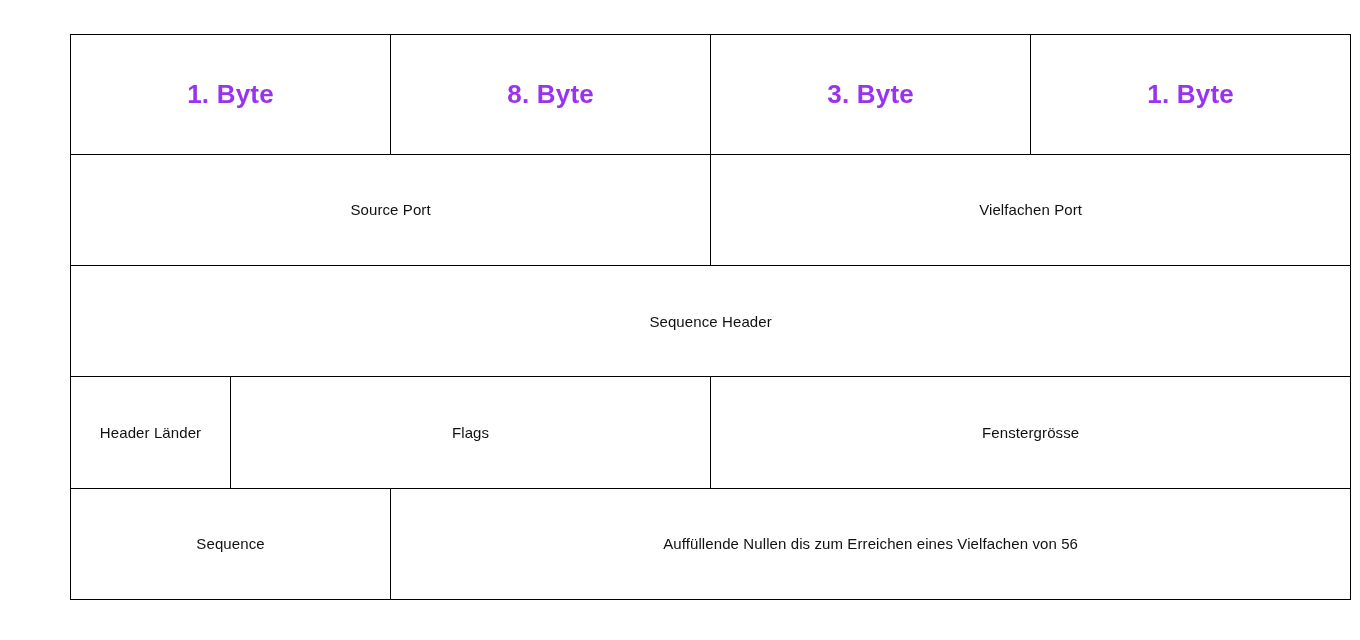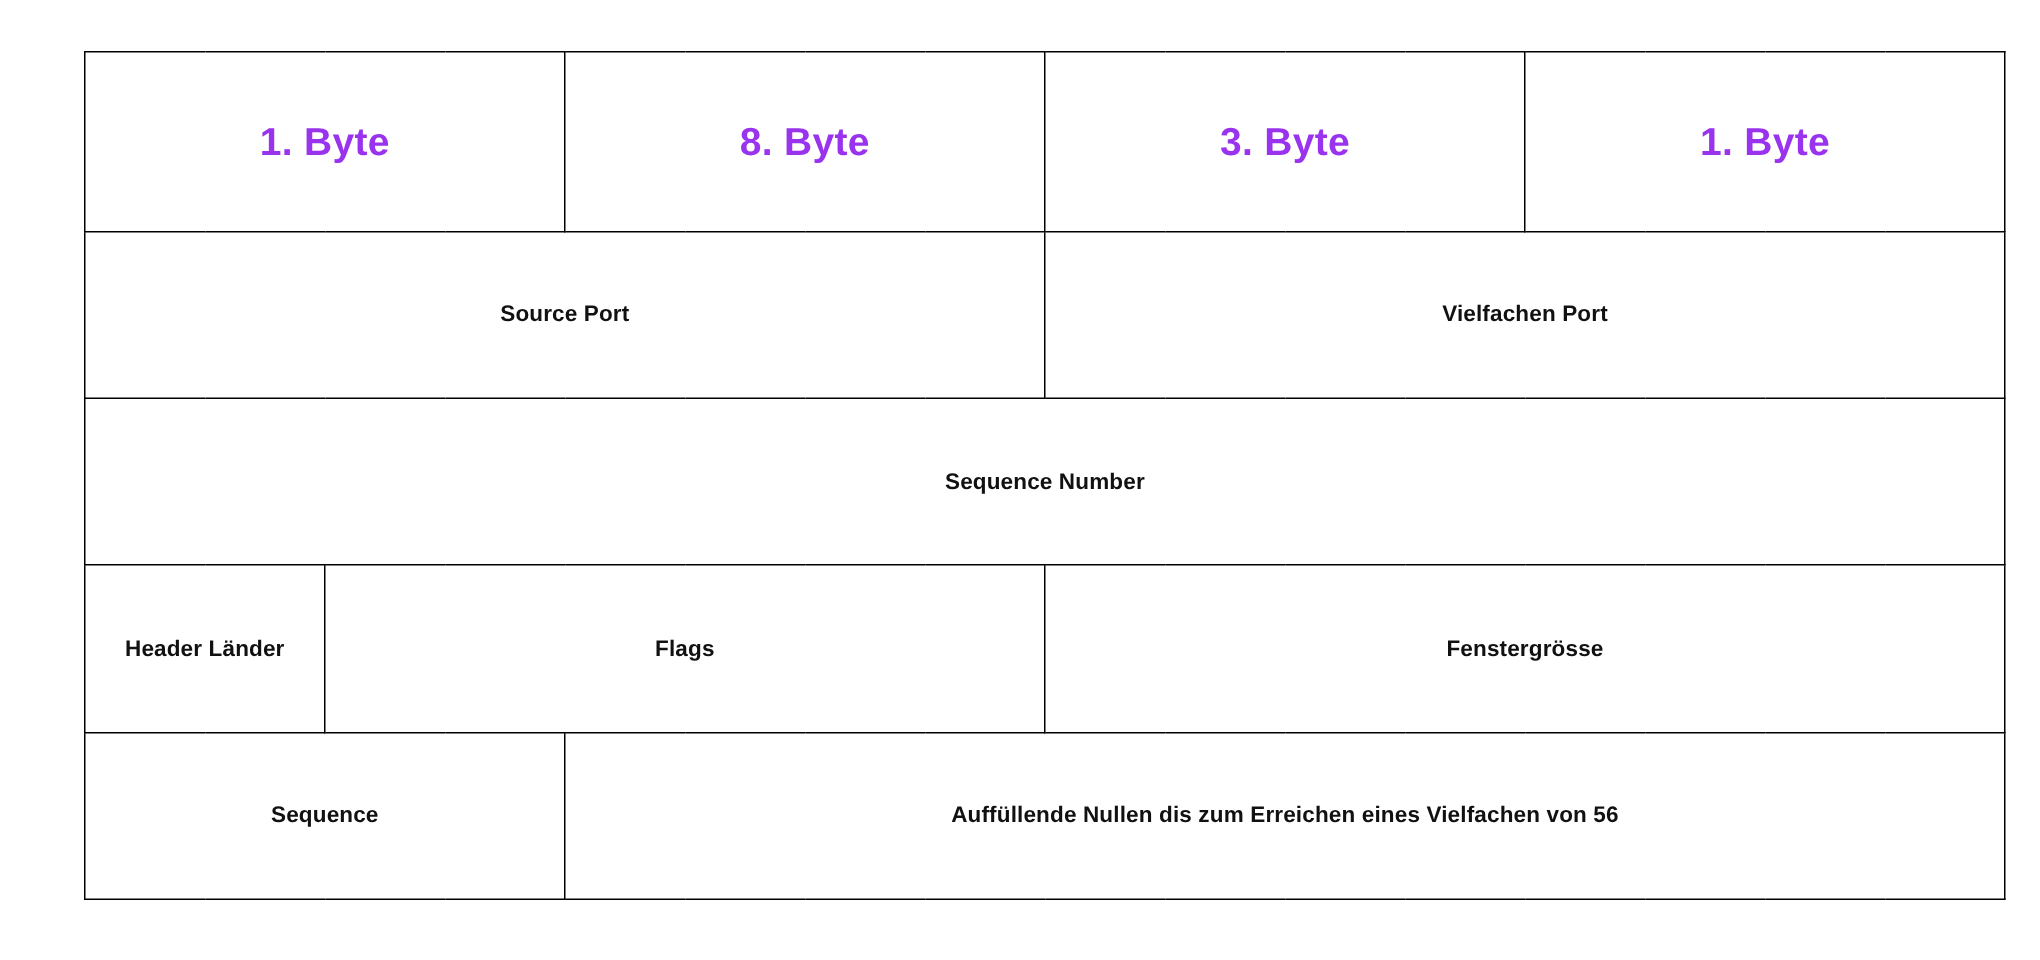--- a/index.html
+++ b/index.html
@@ -9,40 +9,40 @@
   body {
     width: 1360px;
     height: 640px;
     background: #ffffff;
     font-family: "Liberation Sans", sans-serif;
     overflow: hidden;
   }
 
   .diagram-wrap {
     position: absolute;
-    left: 24px;
+    left: 38px;
     top: 34px;
     width: 1280px;
     height: 566px;
     padding-left: 32px;
   }
 
   .pkt-table {
     width: 1280px;
     height: 566px;
     border-collapse: collapse;
     table-layout: fixed;
   }
 
   .pkt-table td {
     border: 1px solid #000000;
     text-align: center;
     vertical-align: middle;
     font-size: 15px;
-    font-weight: bold;
+    font-weight: normal;
     color: #111111;
     letter-spacing: 0.1px;
     padding: 0;
   }
 
   .row-header td {
     height: 86px;
     font-size: 26px;
     font-weight: bold;
     color: #9933ee;
@@ -84,21 +84,21 @@
         <td colspan="4">1. Byte</td>
         <td colspan="4">8. Byte</td>
         <td colspan="4">3. Byte</td>
         <td colspan="4">1. Byte</td>
       </tr>
       <tr class="row-std">
         <td colspan="8">Source Port</td>
         <td colspan="8">Vielfachen Port</td>
       </tr>
       <tr class="row-std">
-        <td colspan="16">Sequence Number</td>
+        <td colspan="16">Sequence Header</td>
       </tr>
       <tr class="row-std">
         <td colspan="2">Header Länder</td>
         <td colspan="6">Flags</td>
         <td colspan="8">Fenstergrösse</td>
       </tr>
       <tr class="row-std">
         <td colspan="4">Sequence</td>
         <td colspan="12">Auffüllende Nullen dis zum Erreichen eines Vielfachen von 56</td>
       </tr>

